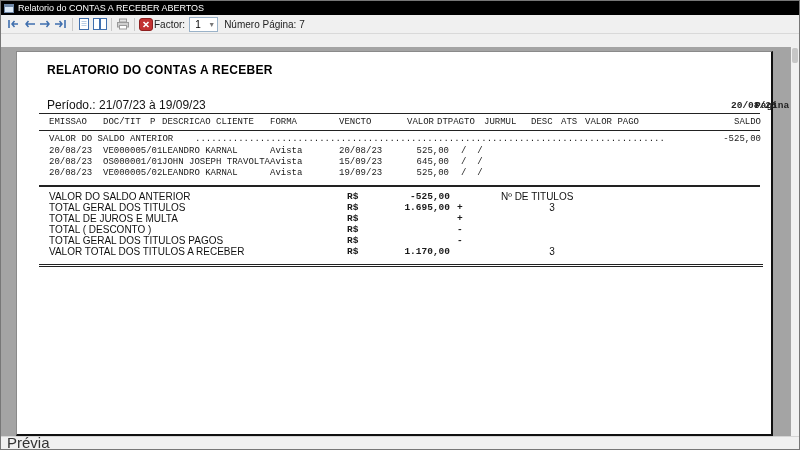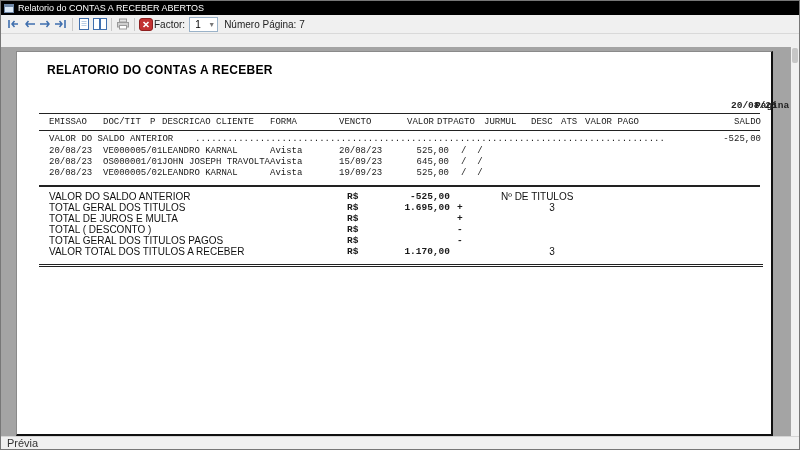--- a/index.html
+++ b/index.html
@@ -40,21 +40,21 @@
   .rule2  { left:22px; width:721px; height:0; border-top:2px solid #222; }
   .ruledbl{ left:22px; width:724px; height:3px; border-top:1px solid #222; border-bottom:1px solid #222; }
 
   .trow { left:0; width:757px; height:11px; }
   .mono { font-family:"Liberation Mono",monospace; font-size:9px; color:#1a1a1a; top:0; }
   .monob{ font-family:"Liberation Mono",monospace; font-size:9.5px; font-weight:700; color:#1a1a1a; top:0; }
   .sans { font-family:"Liberation Sans",sans-serif; font-size:10px; color:#111; top:0; }
   .dots { overflow:hidden; }
 
   .statusbar { position:absolute; left:0; right:0; bottom:0; height:13px; background:#f0f0f0;
-    border-top:1px solid #d4d4d4; font-size:11px; color:#333; padding-left:6px; line-height:12px; }
+    border-top:1px solid #d4d4d4; font-size:15px; color:#333; padding-left:6px; line-height:12px; }
 
   .scrollbar { position:absolute; top:46px; right:0; width:8px; bottom:0; background:#f1f1f1; }
   .thumb { position:absolute; top:1px; left:1px; width:6px; height:15px; background:#c6c6c6; border-radius:2px; }
   .scroll-down { position:absolute; bottom:2px; left:0; width:8px; text-align:center;
     font-size:6px; color:#666; line-height:6px; }
 </style>
 </head>
 <body>
 
 <div class="app">
@@ -123,20 +123,21 @@
     <span class="factor-box">
       <span>1</span>
       <span class="chev">▼</span>
     </span>
     <span class="tlabel">Número Página: 7</span>
   </div>
 
   <div class="preview">
     <div class="sheet" id="sheet">
       <span class="rtitle">RELATORIO DO CONTAS A RECEBER</span>
+      <span class="periodo">Período.: 21/07/23 à 19/09/23</span>
       <span class="datepg"><span>20/08/23</span><span style="position:static;display:inline-block;width:24px"></span><span>Pagina.: 001</span></span>
       <span class="rule" style="top:61px"></span>
       <span class="trow" id="hdrRow" style="top:65px"><span class="mono" style="left: 32px;">EMISSAO</span><span class="mono" style="left: 86px;">DOC/TIT</span><span class="mono" style="left: 133px;">P</span><span class="mono" style="left: 145px;">DESCRICAO CLIENTE</span><span class="mono" style="left: 253px;">FORMA</span><span class="mono" style="left: 322px;">VENCTO</span><span class="mono" style="left: 390px;">VALOR</span><span class="mono" style="left: 420px;">DTPAGTO</span><span class="mono" style="left: 467px;">JURMUL</span><span class="mono" style="left: 514px;">DESC</span><span class="mono" style="left: 544px;">ATS</span><span class="mono" style="left: 568px;">VALOR PAGO</span><span class="mono" style="left: 690px; width: 54px; text-align: right;">SALDO</span></span>
       <span class="rule" style="top:78px"></span>
       <span class="trow" id="saldoRow" style="top:82px"><span class="mono" style="left: 32px;">VALOR DO SALDO ANTERIOR</span><span class="mono dots" style="left: 178px; width: 470px;">................................................................................................................................................................</span><span class="mono" style="left: 660px; width: 84px; text-align: right;">-525,00</span></span>
       <span id="dataRows" style="position:static"><span class="trow" style="top: 94px;"><span class="mono" style="left: 32px;">20/08/23</span><span class="mono" style="left: 86px;">VE000005/01</span><span class="mono" style="left: 145px;">LEANDRO KARNAL</span><span class="mono" style="left: 253px;">Avista</span><span class="mono" style="left: 322px;">20/08/23</span><span class="mono" style="left: 372px; width: 60px; text-align: right;">525,00</span><span class="mono" style="left: 444px;">/  /</span></span><span class="trow" style="top: 105px;"><span class="mono" style="left: 32px;">20/08/23</span><span class="mono" style="left: 86px;">OS000001/01</span><span class="mono" style="left: 145px;">JOHN JOSEPH TRAVOLTA</span><span class="mono" style="left: 253px;">Avista</span><span class="mono" style="left: 322px;">15/09/23</span><span class="mono" style="left: 372px; width: 60px; text-align: right;">645,00</span><span class="mono" style="left: 444px;">/  /</span></span><span class="trow" style="top: 116px;"><span class="mono" style="left: 32px;">20/08/23</span><span class="mono" style="left: 86px;">VE000005/02</span><span class="mono" style="left: 145px;">LEANDRO KARNAL</span><span class="mono" style="left: 253px;">Avista</span><span class="mono" style="left: 322px;">19/09/23</span><span class="mono" style="left: 372px; width: 60px; text-align: right;">525,00</span><span class="mono" style="left: 444px;">/  /</span></span></span>
       <span class="rule2" style="top:133px"></span>
       <span id="summaryRows" style="position:static"><span class="trow" style="top: 139px;"><span class="sans" style="left: 32px;">VALOR DO SALDO ANTERIOR</span><span class="monob" style="left: 330px;">R$</span><span class="monob" style="left: 336px; width: 97px; text-align: right;">-525,00</span><span class="monob" style="left: 440px;"></span><span class="sans" style="left: 484px;">Nº DE TITULOS</span></span><span class="trow" style="top: 150px;"><span class="sans" style="left: 32px;">TOTAL GERAL DOS TITULOS</span><span class="monob" style="left: 330px;">R$</span><span class="monob" style="left: 336px; width: 97px; text-align: right;">1.695,00</span><span class="monob" style="left: 440px;">+</span><span class="sans" style="left: 470px; width: 130px; text-align: center;">3</span></span><span class="trow" style="top: 161px;"><span class="sans" style="left: 32px;">TOTAL DE JUROS E MULTA</span><span class="monob" style="left: 330px;">R$</span><span class="monob" style="left: 336px; width: 97px; text-align: right;"></span><span class="monob" style="left: 440px;">+</span><span class="sans" style="left: 470px; width: 130px; text-align: center;"></span></span><span class="trow" style="top: 172px;"><span class="sans" style="left: 32px;">TOTAL ( DESCONTO )</span><span class="monob" style="left: 330px;">R$</span><span class="monob" style="left: 336px; width: 97px; text-align: right;"></span><span class="monob" style="left: 440px;">-</span><span class="sans" style="left: 470px; width: 130px; text-align: center;"></span></span><span class="trow" style="top: 183px;"><span class="sans" style="left: 32px;">TOTAL GERAL DOS TITULOS PAGOS</span><span class="monob" style="left: 330px;">R$</span><span class="monob" style="left: 336px; width: 97px; text-align: right;"></span><span class="monob" style="left: 440px;">-</span><span class="sans" style="left: 470px; width: 130px; text-align: center;"></span></span><span class="trow" style="top: 194px;"><span class="sans" style="left: 32px;">VALOR TOTAL DOS TITULOS A RECEBER</span><span class="monob" style="left: 330px;">R$</span><span class="monob" style="left: 336px; width: 97px; text-align: right;">1.170,00</span><span class="monob" style="left: 440px;"></span><span class="sans" style="left: 470px; width: 130px; text-align: center;">3</span></span></span>
       <span class="ruledbl" style="top:212px"></span>
     </div>

